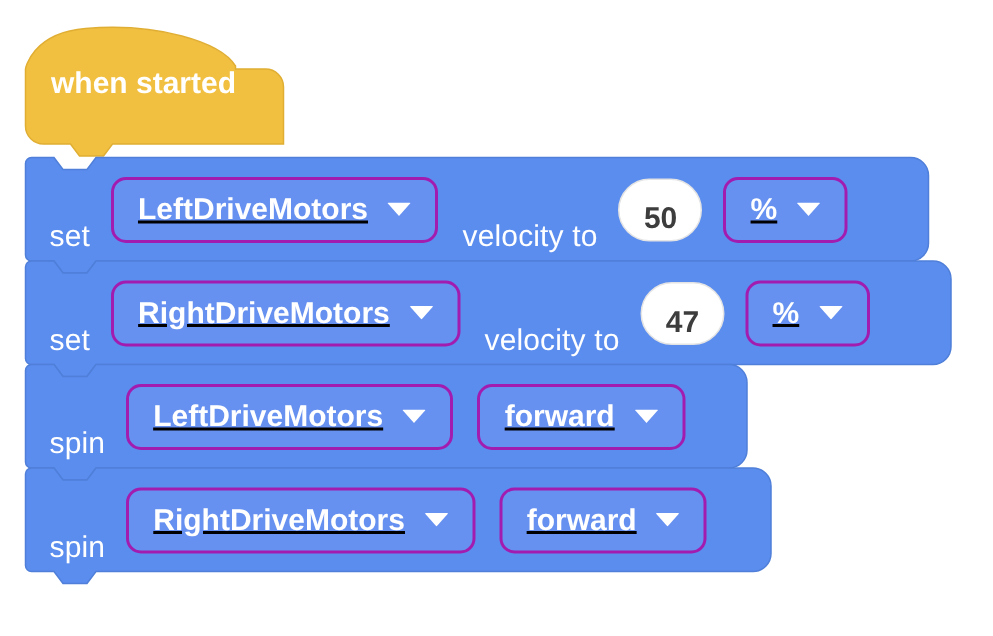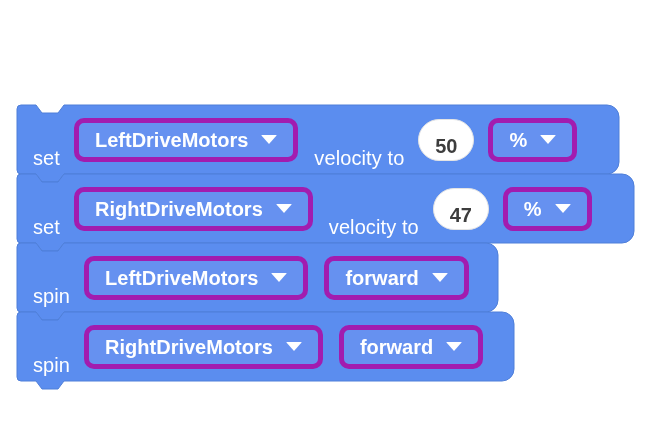--- a/index.html
+++ b/index.html
@@ -66,22 +66,23 @@
   .field-dropdown {
     display: inline-flex;
     align-items: center;
     justify-content: center;
     gap: 13px;
     height: 44px;
     box-sizing: border-box;
     padding: 0 16px;
     border-radius: 10px;
     background: #6691F0;
-    border: 5px solid #a21caf;
+    border: 2px solid #a21caf;
     cursor: pointer;
+    text-decoration: underline;
   }
   .field-dropdown .fd-text {
     color: #ffffff;
     font-size: 20px;
     font-weight: bold;
     white-space: nowrap;
     line-height: 1;
   }
   .caret {
     width: 0;
@@ -116,20 +117,41 @@
   }
 
   .gap-sm { width: 14px; flex: 0 0 auto; }
   .gap-md { width: 16px; flex: 0 0 auto; }
 </style>
 </head>
 <body>
 
 <div id="workspace">
 
+  <div class="block" id="hat-block" style="left:17px; top:16px; width:172px; height:90px;">
+    <svg width="172" height="92" viewBox="0 0 172 92" aria-hidden="true">
+      <path d="M0,30
+               C0,30 4,6 40,3
+               C88,-1 130,12 140,28
+               L140,30
+               L160,30
+               A12,12 0 0 1 172,42
+               L172,80
+               L58,80
+               L52,88
+               L36,88
+               L30,80
+               L12,80
+               A12,12 0 0 1 0,68
+               Z" fill="#F2C040" stroke="#E0AE33" stroke-width="1"></path>
+    </svg>
+    <div class="block-content" style="left:17px; top:0; height:80px;">
+      <span class="hat-label">when started</span>
+    </div>
+  </div>
 
   <div class="block" id="block-1" style="left:17px; top:105px; width:602px; height:69px;">
     <svg width="602" height="70" viewBox="0 0 602 70" aria-hidden="true">
       <path d="M4,0
                L19,0
                L25,8
                L41,8
                L47,0
                L590,0
                A12,12 0 0 1 602,12

